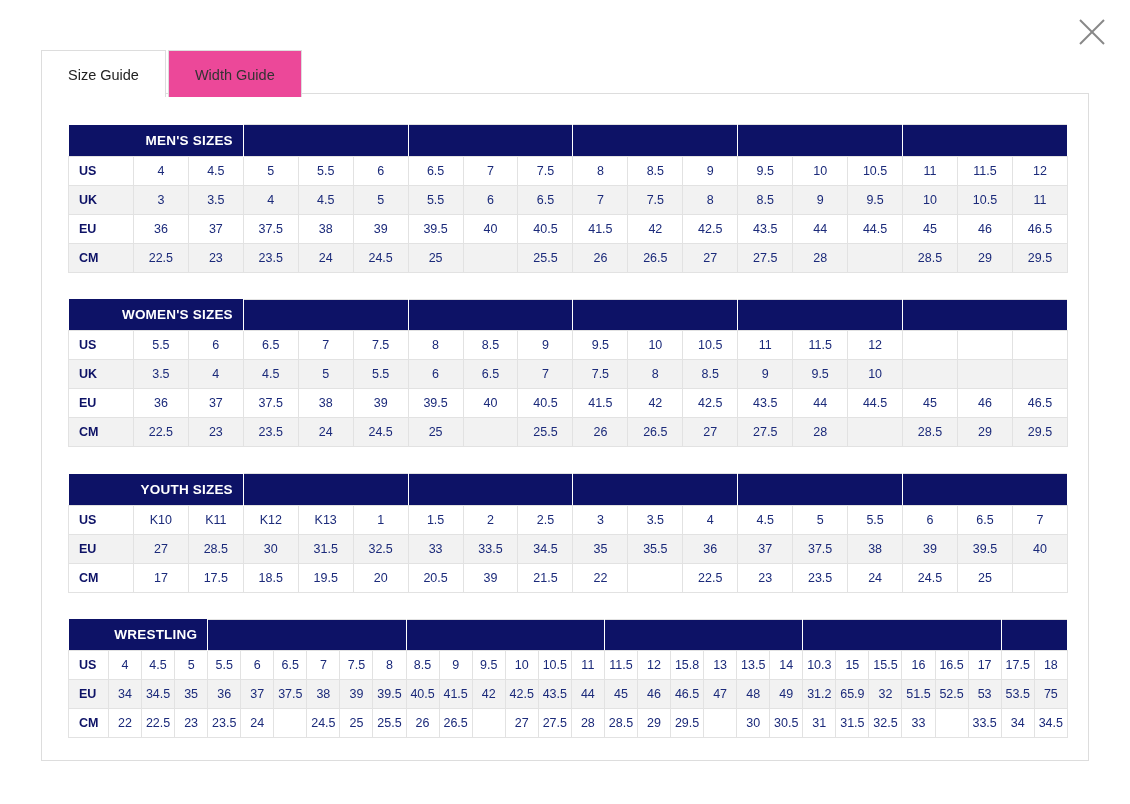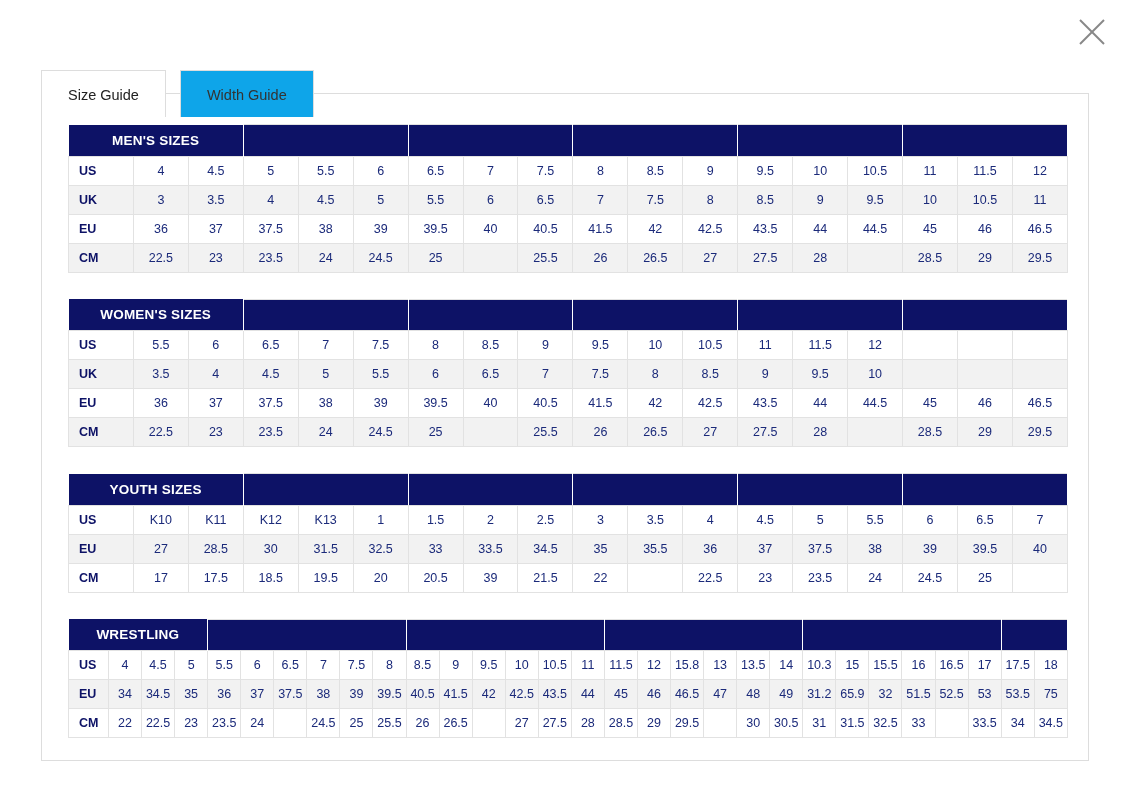--- a/index.html
+++ b/index.html
@@ -47,26 +47,25 @@
     border-bottom: none;
     margin-right: 2px;
     cursor: pointer;
     white-space: nowrap;
   }
   .tab.active {
     background: #ffffff;
     border-color: #dddddd;
     z-index: 3;
     color: #222222;
-    margin-top: 20px;
   }
   .tab.inactive {
-    background: #0ea5e9;
+    background: #ec4899;
     color: #333333;
-    margin-left: 12px;
+    margin-left: 0;
   }
 
   
   .panel {
     position: absolute;
     left: 41px;
     top: 93px;
     width: 1048px;
     height: 668px;
     background: #ffffff;
@@ -84,21 +83,21 @@
     table-layout: fixed;
   }
   table.size-table.last { margin-bottom: 0; }
 
   table.size-table th.head-cell,
   table.size-table td.head-cell {
     background: #0d1266;
     color: #ffffff;
     font-size: 13.5px;
     font-weight: bold;
-    text-align: center;
+    text-align: right;
     padding: 8px 10px;
     height: 27px;
     border-right: 1px solid #ffffff;
     letter-spacing: 0.2px;
   }
   table.size-table td.head-blank {
     background: #0d1266;
     border-right: 1px solid #ffffff;
     height: 27px;
   }

